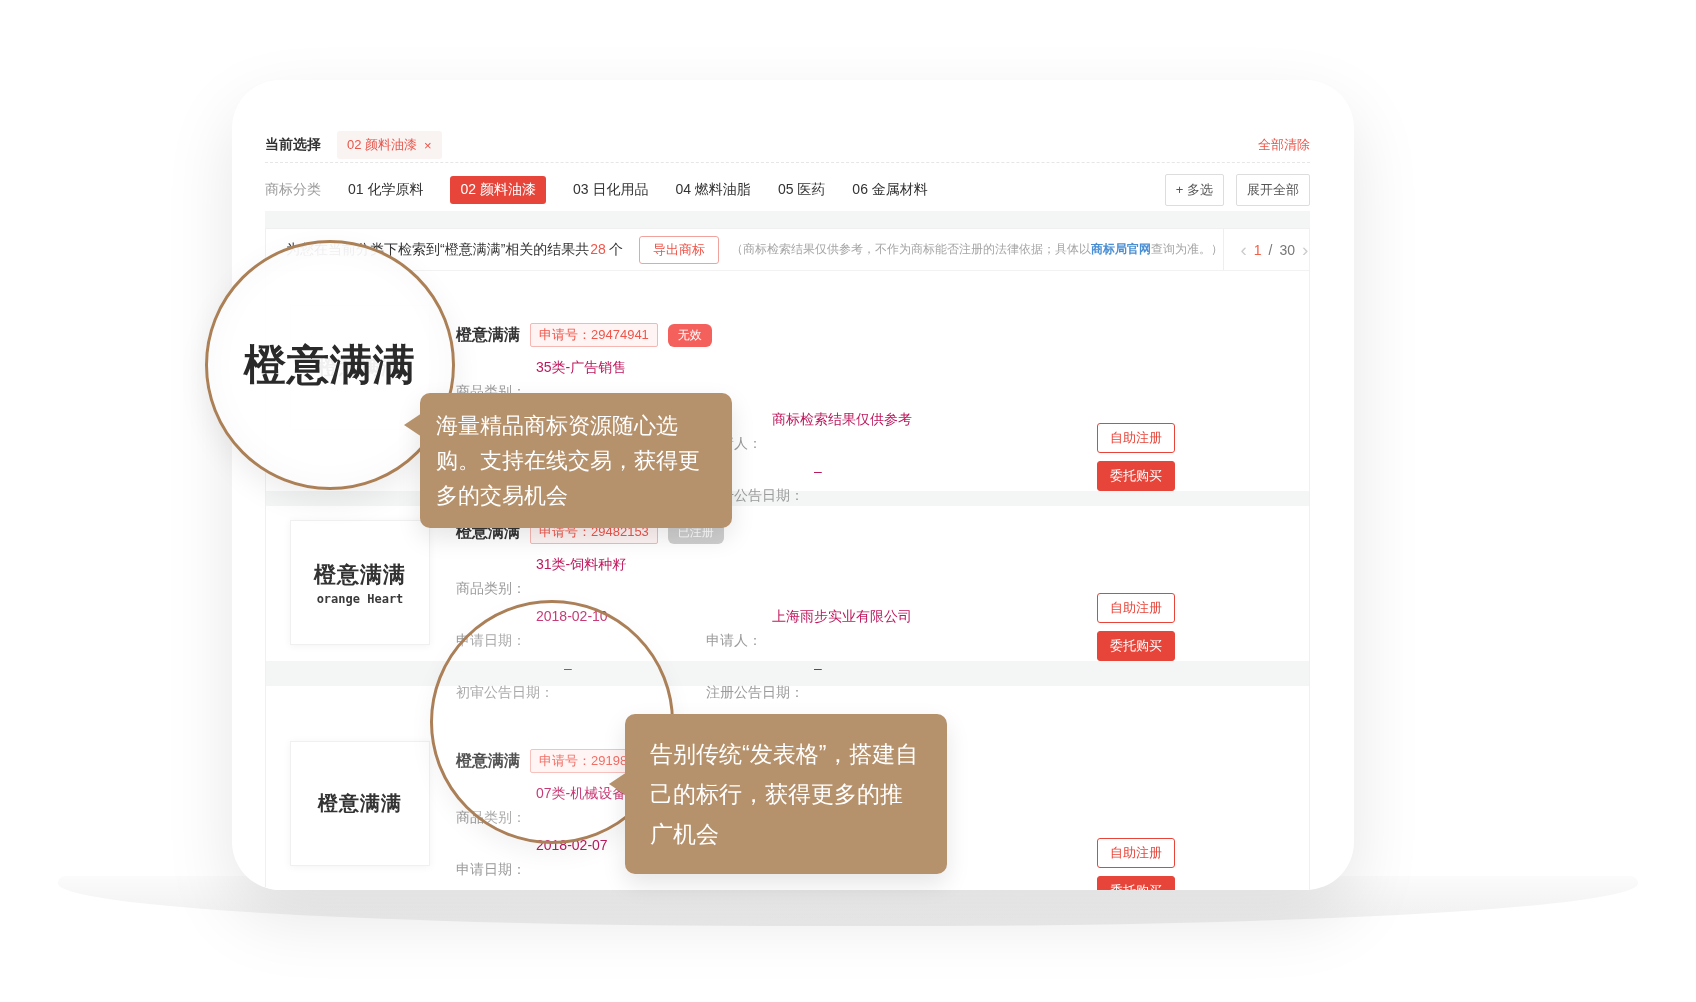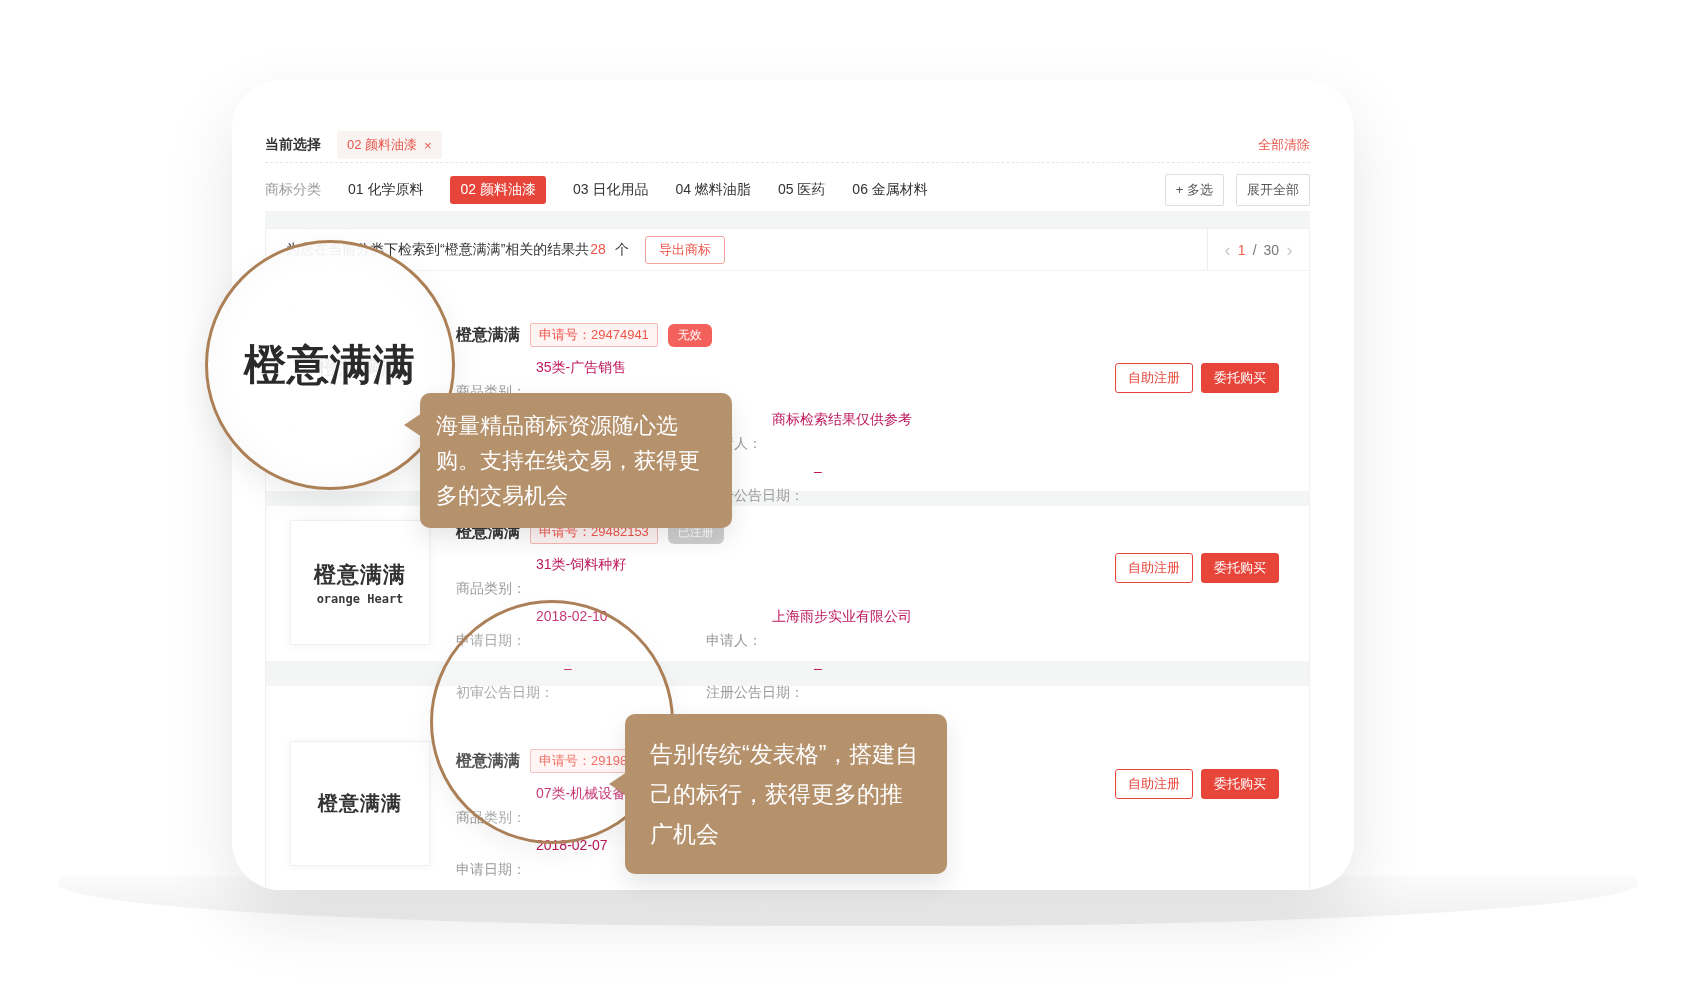--- a/index.html
+++ b/index.html
@@ -27,21 +27,21 @@
   .cat-item.selected { background:#e8453a; color:#fff; padding:5px 10px; border-radius:3px; }
   .cat-actions { margin-left:auto; display:flex; gap:12px; }
   .cat-btn { border:1px solid #ddd; color:#555; font-size:13px; padding:6px 10px; border-radius:2px; background:#fff; cursor:pointer; white-space:nowrap; }
 
   .gap-strip { position:absolute; top:131px; left:33px; right:44px; height:17px; background:#f4f5f5; }
 
   
   .panel { position:absolute; top:148px; left:33px; right:44px; bottom:0; background:#fff; border:1px solid #f0f0f0; border-bottom:none; }
   .panel-header { height:42px; display:flex; align-items:center; border-bottom:1px solid #f2f2f2; padding-left:20px; white-space:nowrap; overflow:hidden; }
   .summary { font-size:14px; color:#333; }
-  .summary .count { color:#f0554a; margin:0 9px 0 1px; }
+  .summary .count { color:#f0554a; margin:0 3px 0 1px; }
   .export-btn { margin-left:16px; border:1px solid #f0a39d; color:#ef5348; background:#fff; font-size:13px; padding:4px 13px; border-radius:3px; cursor:pointer; flex-shrink:0; }
   .disclaimer { margin-left:12px; font-size:12px; color:#a5a5a5; }
   .disclaimer .link { color:#4a8fd4; font-weight:bold; cursor:pointer; }
   .pagination { margin-left:auto; border-left:1px solid #eeeeee; height:100%; min-width:102px; display:flex; align-items:center; justify-content:center; gap:7px; font-size:14px; flex-shrink:0; }
   .pg-chevron { color:#ccc; font-size:19px; line-height:1; cursor:pointer; }
   .pg-cur { color:#f0614a; }
   .pg-sep, .pg-total { color:#777; }
 
   
   .t-row { display:flex; }
@@ -66,21 +66,21 @@
   .appno { font-size:13px; color:#f0554a; border:1px solid #f6b7b2; background:#fef4f3; padding:2px 8px; border-radius:2px; white-space:nowrap; }
   .badge { font-size:12px; color:#fff; padding:3px 10px; border-radius:6px; }
   .badge-invalid { background:#f4605c; }
   .badge-registered { background:#cfcfcf; }
   .fline { display:flex; font-size:14px; margin-bottom:10px; }
   .fcol1 { width:250px; display:flex; flex-shrink:0; }
   .fcol2 { display:flex; }
   .flabel { color:#9b9b9b; margin-right:10px; white-space:nowrap;margin-top:24px; }
   .fval { color:#be185d; white-space:nowrap; }
 
-  .actions { width:212px; padding-right:30px; flex-shrink:0; display:flex; gap:8px; align-items:flex-start; justify-content:flex-end; }
+  .actions { width:212px; padding-right:30px; flex-shrink:0; display:flex; gap:8px; align-items:flex-start; justify-content:flex-end;flex-direction:column; }
   .t-row1 .actions { padding-top:58px; }
   .t-row2 .actions { padding-top:33px; }
   .t-row3 .actions { padding-top:28px; }
   .btn-outline { border:1px solid #e8453a; color:#e8453a; background:#fff; font-size:13px; padding:5px 12px; border-radius:3px; cursor:pointer; white-space:nowrap; }
   .btn-solid { border:1px solid #e8453a; background:#e8453a; color:#fff; font-size:13px; padding:5px 12px; border-radius:3px; cursor:pointer; white-space:nowrap; }
 
   
   .circle-zoom { position:absolute; left:205px; top:240px; width:250px; height:250px; border-radius:50%;
     border:3px solid #ac8057; background:rgba(255,255,255,0.93); z-index:5;
     box-shadow:0 12px 30px rgba(0,0,0,0.07), inset 0 0 35px rgba(0,0,0,0.03);
@@ -133,20 +133,23 @@
 
   <div class="gap-strip"></div>
 
   <div class="panel">
 
     <div class="panel-header">
       <span class="summary">
         <span>为您在当前分类下检索到“橙意满满”相关的结果共</span><span class="count">28</span><span>个</span>
       </span>
       <span class="export-btn">导出商标</span>
+      <span class="disclaimer">
+        <span>（商标检索结果仅供参考，不作为商标能否注册的法律依据；具体以</span><span class="link">商标局官网</span><span>查询为准。）</span>
+      </span>
       <span class="pagination">
         <span class="pg-chevron">‹</span>
         <span class="pg-cur">1</span>
         <span class="pg-sep">/</span>
         <span class="pg-total">30</span>
         <span class="pg-chevron">›</span>
       </span>
     </div>
 
     <div class="t-row t-row1">

